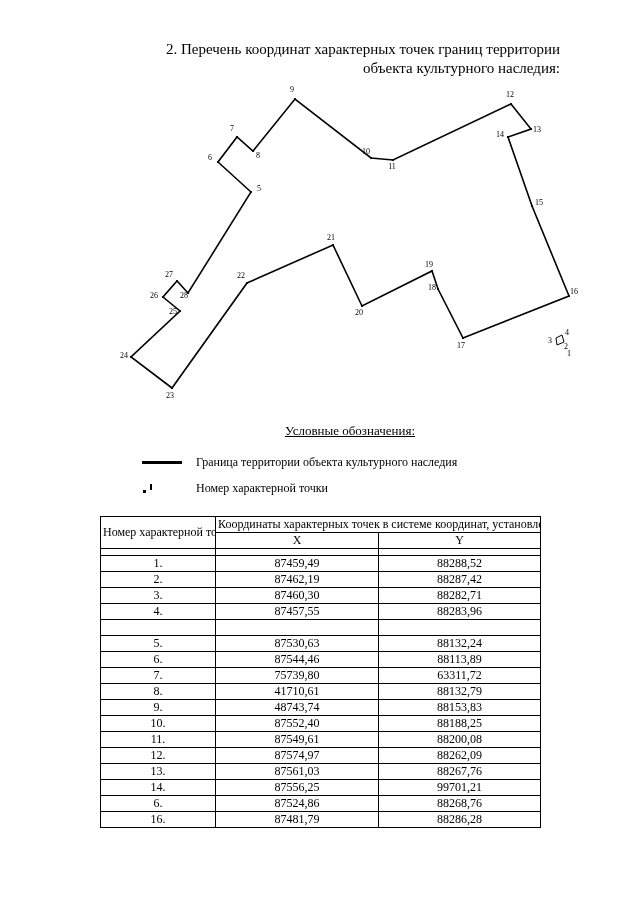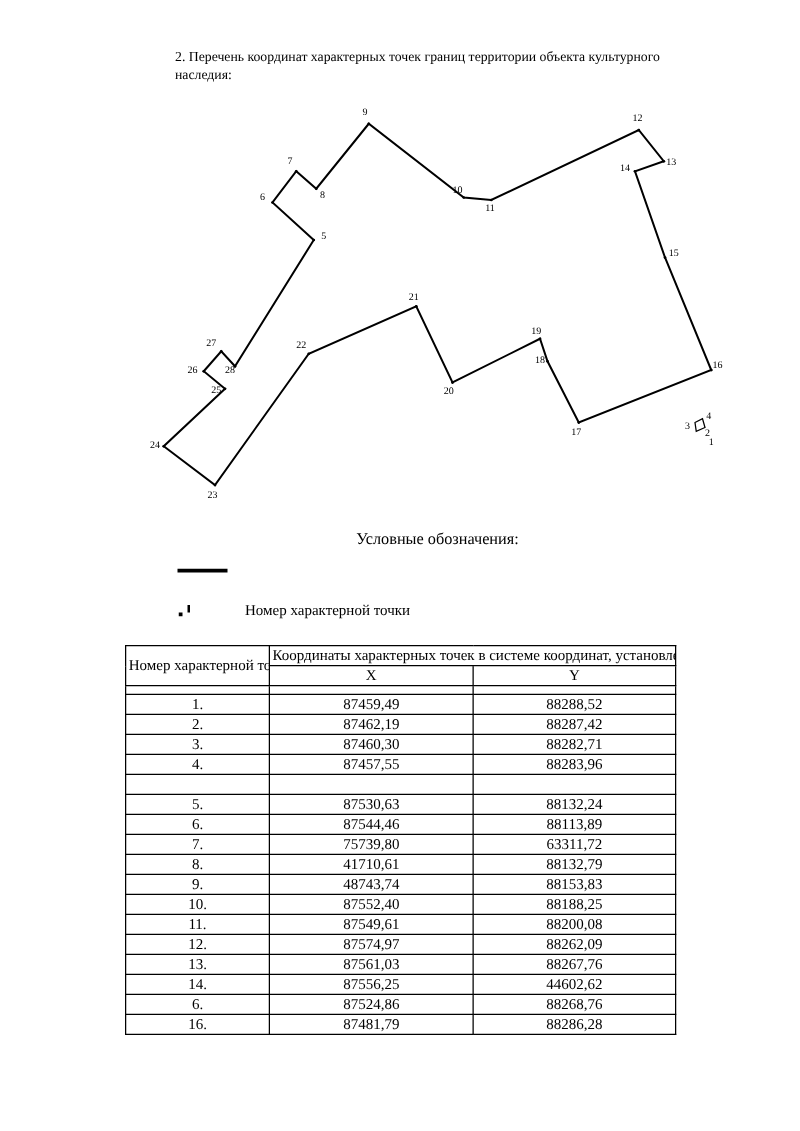--- a/index.html
+++ b/index.html
@@ -14,22 +14,22 @@
     overflow: hidden;
     font-family: "Liberation Serif", "DejaVu Serif", serif;
     color: #000;
   }
 
   .page-heading {
     position: absolute;
     top: 40px;
     left: 140px;
     width: 420px;
-    text-align: left;
-    font-size: 11px;
+    text-align: right;
+    font-size: 15px;
     line-height: 1.25;
   }
 
   svg.diagram {
     position: absolute;
     left: 0;
     top: 0;
     width: 640px;
     height: 420px;
   }
@@ -47,20 +47,21 @@
     fill: #000;
   }
 
   .legend-title {
     position: absolute;
     top: 423px;
     left: 140px;
     width: 420px;
     text-align: center;
     font-size: 13px;
+    text-decoration: underline;
   }
   .legend-row {
     position: absolute;
     left: 142px;
     font-size: 12px;
     display: flex;
     align-items: center;
   }
   .legend-row.first { top: 455px; }
   .legend-row.second { top: 481px; }
@@ -187,20 +188,21 @@
     <text x="567" y="335" class="pt-label">4</text>
     <text x="550" y="343" class="pt-label">3</text>
     <text x="566" y="349" class="pt-label">2</text>
     <text x="569" y="356" class="pt-label">1</text>
   </svg>
 
 <div class="legend-title">Условные обозначения:</div>
 
 <div class="legend-row first">
   <span class="line-symbol"></span>
+  <span>Граница территории объекта культурного наследия</span>
 </div>
 
 <div class="legend-row second">
   <span class="point-symbol">
       <i class="dot"></i>
       <i class="tick"></i>
     </span>
   <span>Номер характерной точки</span>
 </div>
 
@@ -293,21 +295,21 @@
       <td>88262,09</td>
     </tr>
       <tr>
       <td>13.</td>
       <td>87561,03</td>
       <td>88267,76</td>
     </tr>
       <tr>
       <td>14.</td>
       <td>87556,25</td>
-      <td>44602,62</td>
+      <td>99701,21</td>
     </tr>
       <tr>
       <td>6.</td>
       <td>87524,86</td>
       <td>88268,76</td>
     </tr>
       <tr>
       <td>16.</td>
       <td>87481,79</td>
       <td>88286,28</td>

